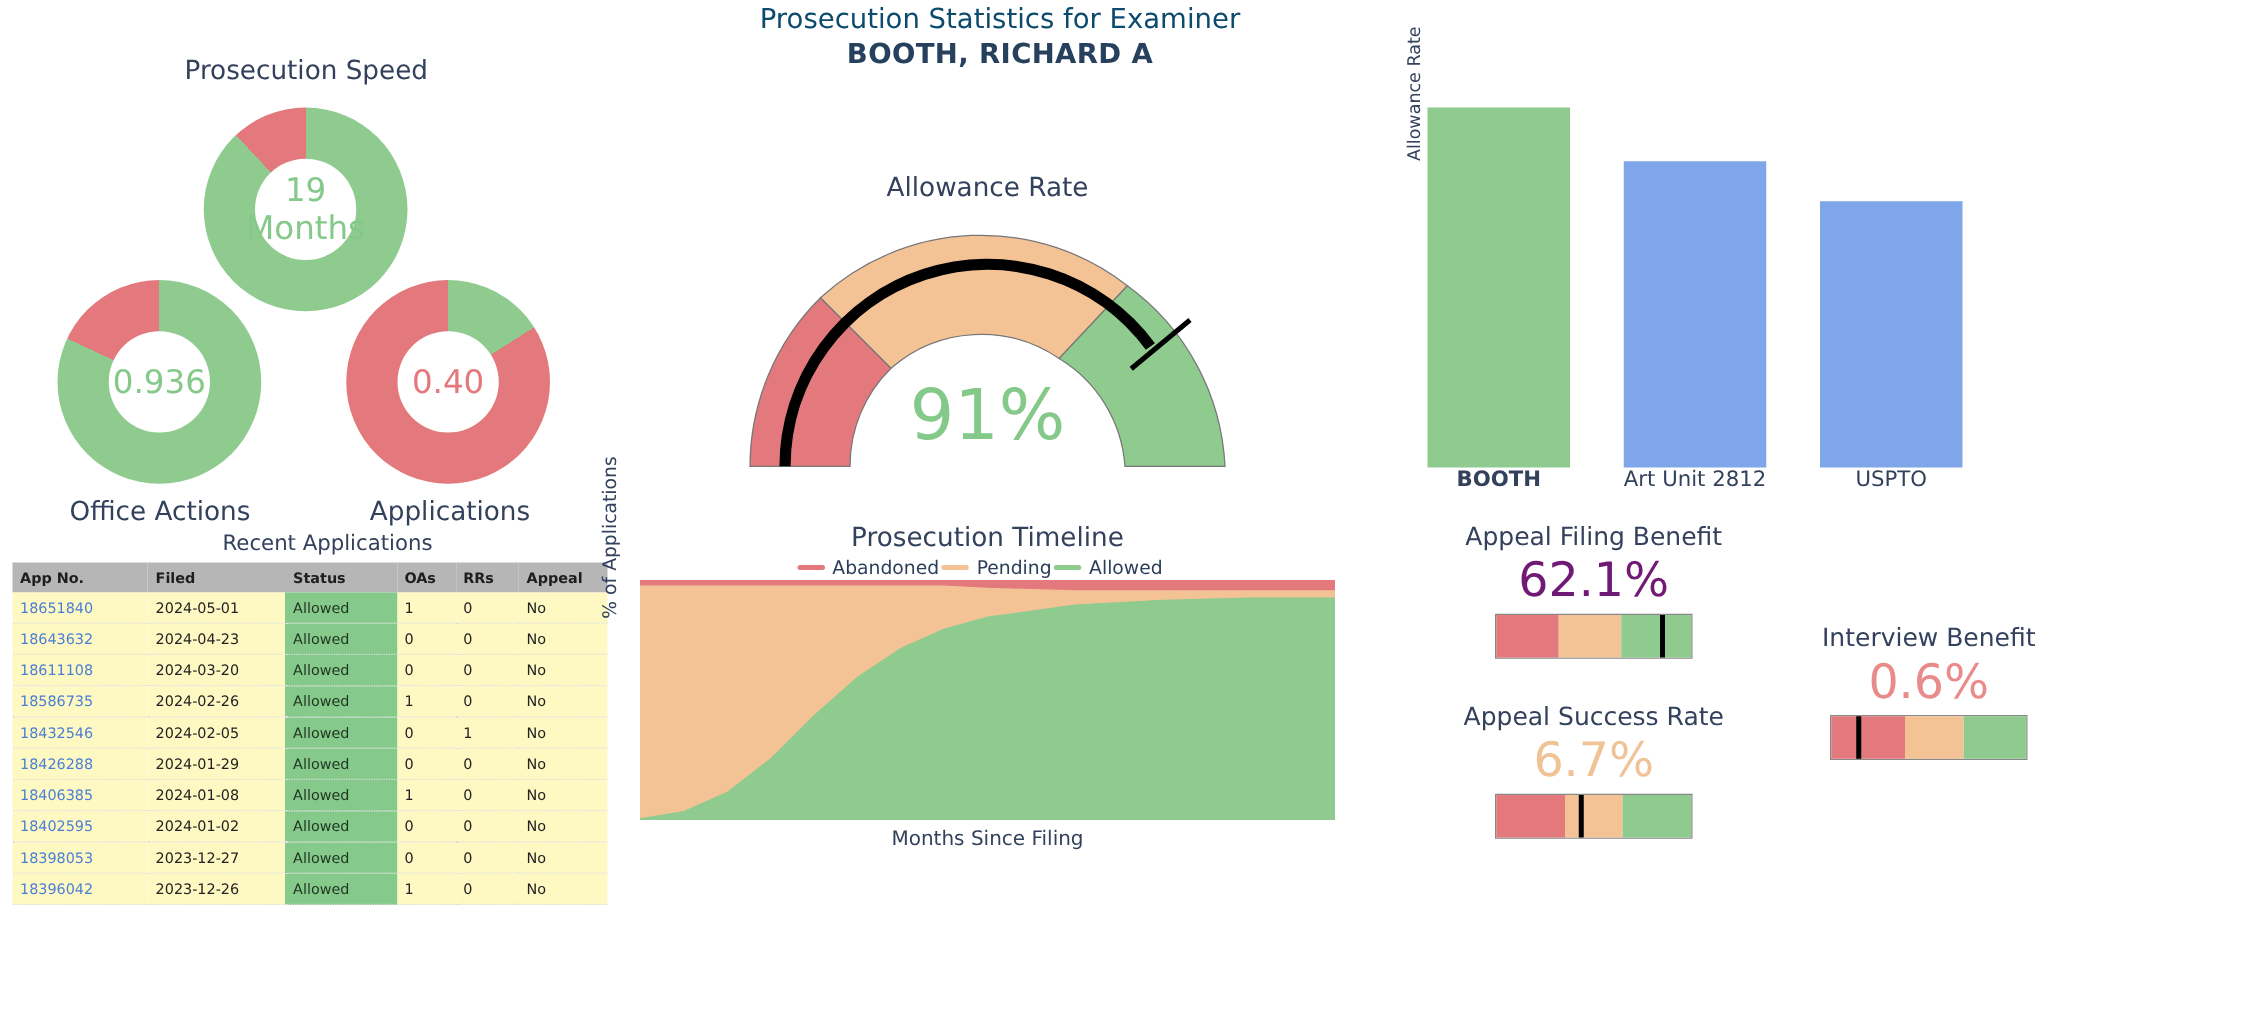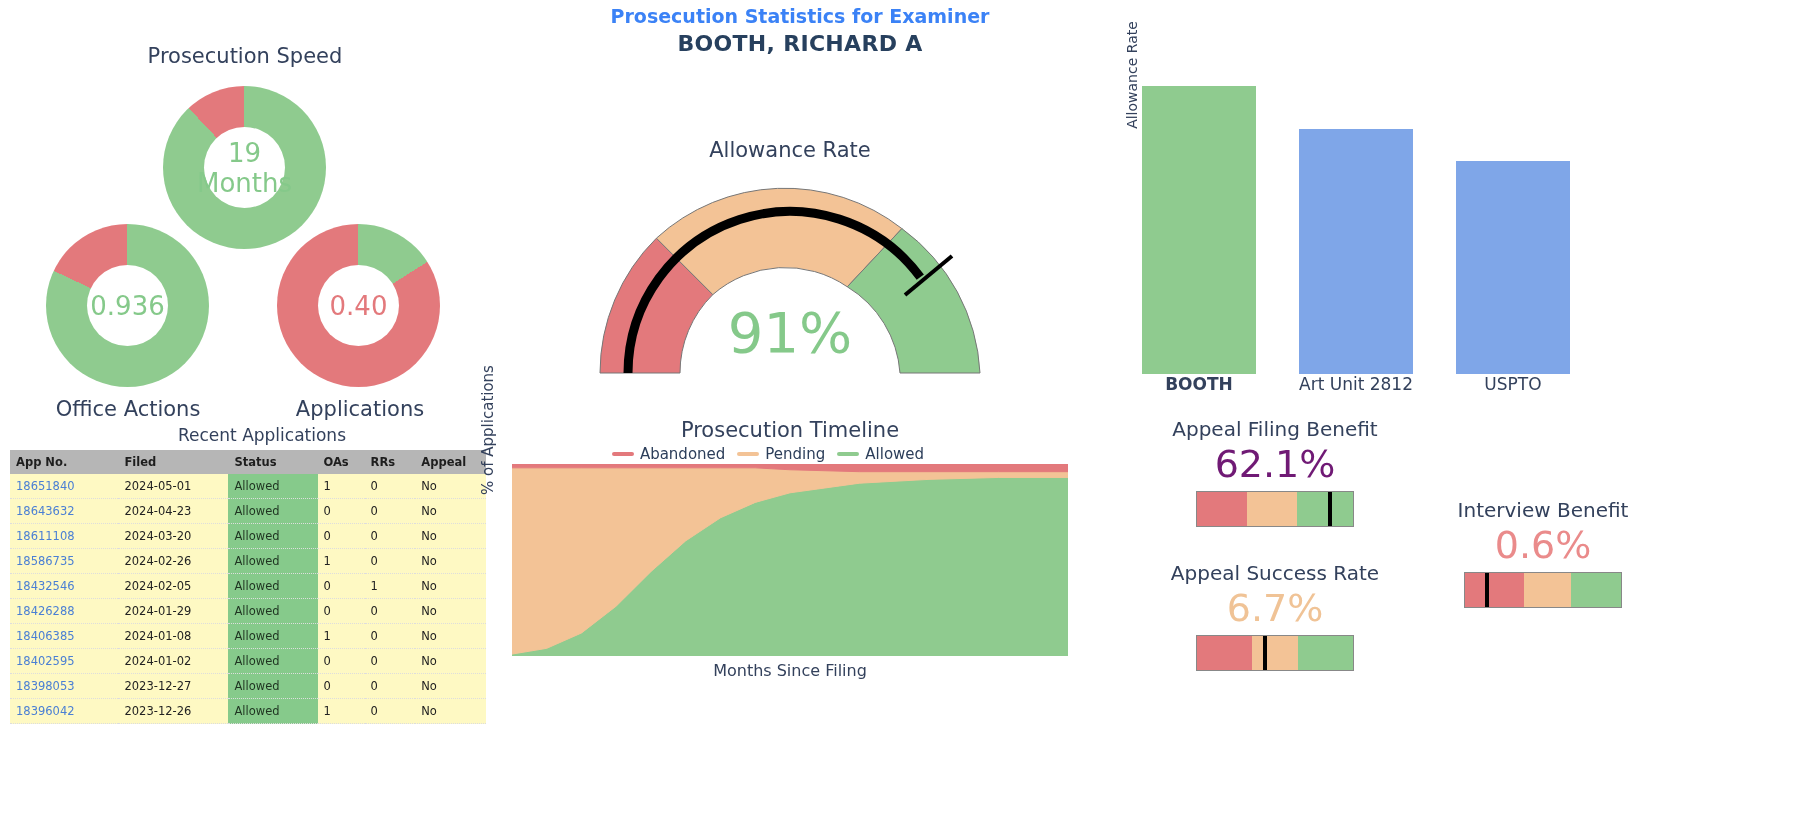--- a/index.html
+++ b/index.html
@@ -7,21 +7,21 @@
     background: #ffffff;
     width: 1800px; height: 829px;
     overflow: hidden;
     font-family: "DejaVu Sans", sans-serif;
     color: #2c3e5a;
   }
   .page { position: relative; width: 1800px; height: 829px; }
 
   
   .title-block { position: absolute; left: 560px; top: 2px; width: 480px; text-align: center; }
-  .title-line1 { font-size: 19px; color: #3b82f6; line-height: 28px; font-weight: 700; }
+  .title-line1 { font-size: 22px; color: #0c4a6e; line-height: 28px; font-weight: 400; }
   .title-line2 { font-size: 22px; color: #27405e; line-height: 28px; font-weight: bold; letter-spacing: .3px; }
 
   
   .chart-title { font-size: 21px; color: #33415c; text-align: center; font-weight: 400; }
 
   
   .speed-title { position: absolute; left: 100px; top: 44px; width: 290px; }
   .donut { position: absolute; border-radius: 50%; }
   .donut .hole {
     position: absolute; border-radius: 50%; background: #fff;
@@ -60,21 +60,21 @@
   
   .gauge-title { position: absolute; left: 595px; top: 138px; width: 390px; }
   .gauge-wrap { position: absolute; left: 595px; top: 178px; width: 390px; height: 200px; }
   .gauge-value {
     position: absolute; left: 595px; top: 300px; width: 390px; text-align: center;
     font-size: 56px; color: #85c98a;
   }
 
   
   .tl-title { position: absolute; left: 560px; top: 418px; width: 460px; }
-  .tl-legend { position: absolute; left: 488px; top: 445px; width: 560px; display: flex; justify-content: center; gap: 12px; align-items: center; font-size: 15px; }
+  .tl-legend { position: absolute; left: 504px; top: 445px; width: 560px; display: flex; justify-content: center; gap: 2px; align-items: center; font-size: 15px; }
   .tl-legend .item { display: flex; align-items: center; gap: 6px; }
   .tl-legend .swatch { width: 22px; height: 4px; border-radius: 2px; display: inline-block; }
   .tl-plot { position: absolute; left: 512px; top: 464px; width: 556px; height: 192px; }
   .tl-ylabel {
     position: absolute; left: 479px; top: 500px; width: 140px;
     transform: rotate(-90deg); transform-origin: 0 0;
     font-size: 15px; color: #33415c; text-align: center;
   }
   .tl-xlabel { position: absolute; left: 512px; top: 661px; width: 556px; text-align: center; font-size: 16px; color: #33415c; }
   .cmp-ylabel {

